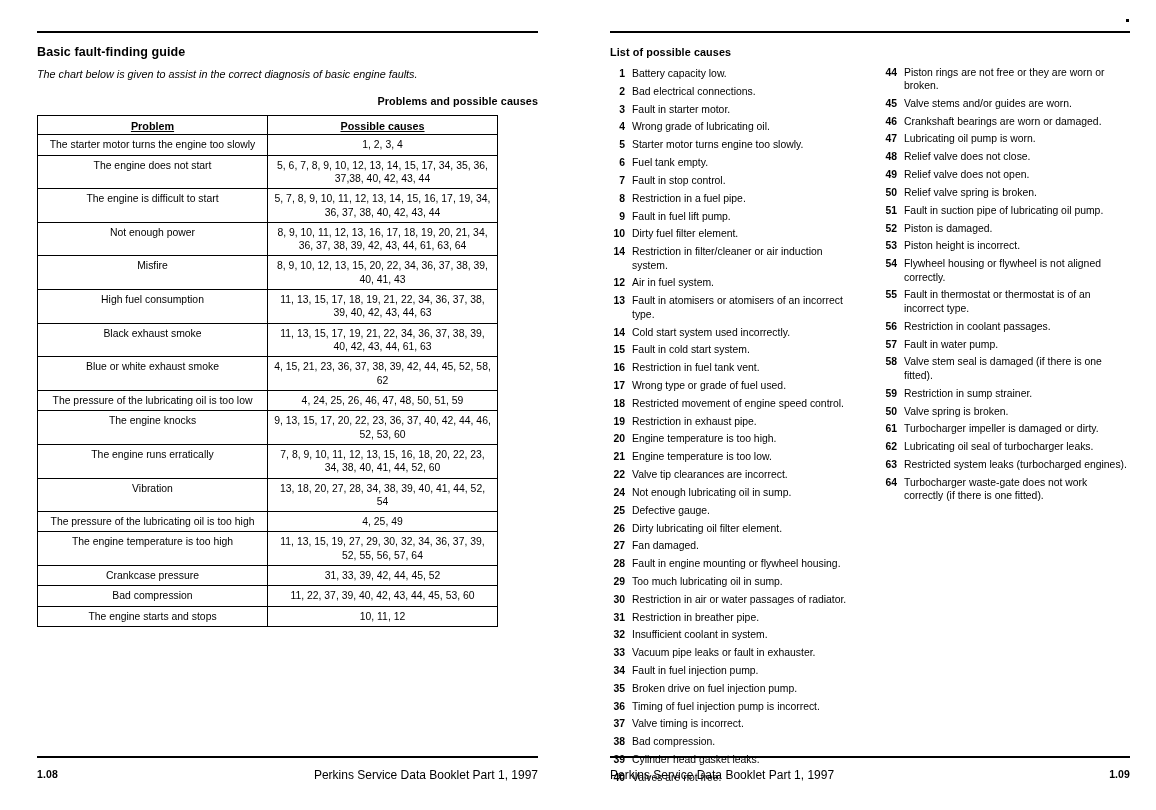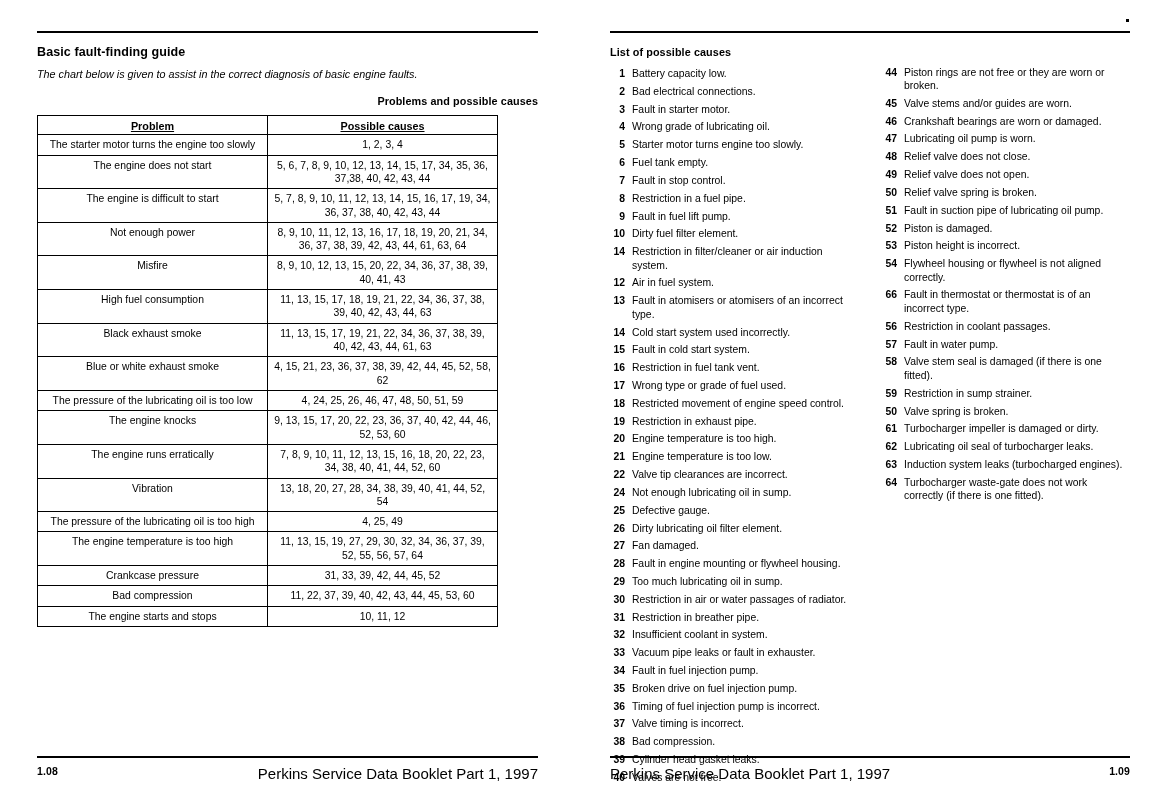--- a/index.html
+++ b/index.html
@@ -70,21 +70,21 @@
     font-size: 11px;
   }
   .page-left .footer  { left: 37px; right: 40px; }
   .page-right .footer { left: 32px; right: 26px; }
   .footer .folio {
     font-weight: bold;
     font-size: 10.5px;
     letter-spacing: 0.1px;
   }
   .footer .booklet {
-    font-size: 15px;
+    font-size: 12px;
   }
   .footer-left  { justify-content: space-between; }
   .footer-right { justify-content: space-between; }
 
   
   .content-left { position: absolute; top: 45px; left: 37px; right: 40px; }
 
   h1.section-title {
     font-size: 12.5px;
     font-weight: bold;
@@ -480,21 +480,21 @@
               </li>
               <li>
                 <span class="num">53</span>
                 <span class="txt">Piston height is incorrect.</span>
               </li>
               <li>
                 <span class="num">54</span>
                 <span class="txt">Flywheel housing or flywheel is not aligned correctly.</span>
               </li>
               <li>
-                <span class="num">66</span>
+                <span class="num">55</span>
                 <span class="txt">Fault in thermostat or thermostat is of an incorrect type.</span>
               </li>
               <li>
                 <span class="num">56</span>
                 <span class="txt">Restriction in coolant passages.</span>
               </li>
               <li>
                 <span class="num">57</span>
                 <span class="txt">Fault in water pump.</span>
               </li>
@@ -513,21 +513,21 @@
               <li>
                 <span class="num">61</span>
                 <span class="txt">Turbocharger impeller is damaged or dirty.</span>
               </li>
               <li>
                 <span class="num">62</span>
                 <span class="txt">Lubricating oil seal of turbocharger leaks.</span>
               </li>
               <li>
                 <span class="num">63</span>
-                <span class="txt">Induction system leaks (turbocharged engines).</span>
+                <span class="txt">Restricted system leaks (turbocharged engines).</span>
               </li>
               <li>
                 <span class="num">64</span>
                 <span class="txt">Turbocharger waste-gate does not work correctly (if there is one fitted).</span>
               </li>
             </ol>
         </div>
 
       </div>
     </div>

